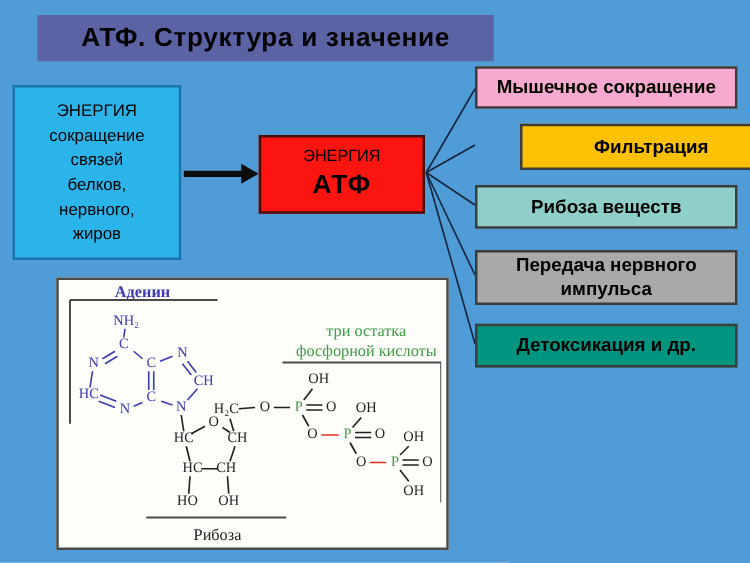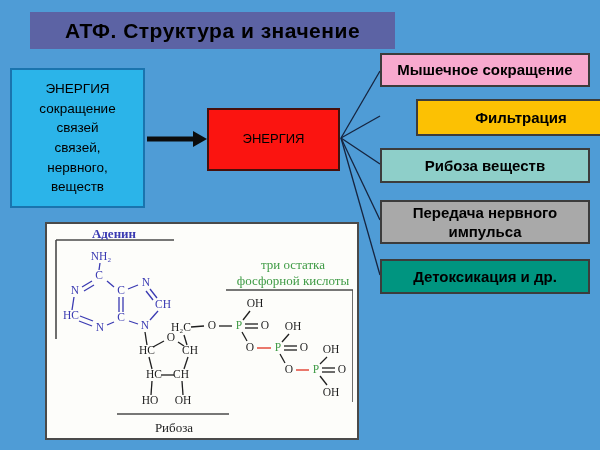--- a/index.html
+++ b/index.html
@@ -63,27 +63,28 @@
     <line x1="147" y1="139" x2="194" y2="139" stroke="#0c0c0c" stroke-width="5"></line>
     <polygon points="193,131 207,139 193,147" fill="#0c0c0c"></polygon>
   </svg>
 
   <div class="title-box" style="background: rgb(92, 99, 164); color: #000000;">АТФ. Структура и значение</div>
 
   <div class="energy-box" style="background: rgb(43, 180, 233);">
     <div>ЭНЕРГИЯ</div>
     <div>сокращение</div>
     <div>связей</div>
-    <div>связей,</div>
+    <div>белков,</div>
     <div>нервного,</div>
-    <div>веществ</div>
+    <div>жиров</div>
   </div>
 
   <div class="atp-box" style="background: rgb(251, 20, 16);">
     <div>ЭНЕРГИЯ</div>
+    <div class="big">АТФ</div>
   </div>
 
   <div class="fn fn0" style="background: rgb(248, 169, 206);">Мышечное сокращение</div>
   <div class="fn fn1" style="background: rgb(252, 193, 3); margin-left: 36px;">Фильтрация</div>
   <div class="fn fn2" style="background: rgb(142, 207, 201);">Рибоза веществ</div>
   <div class="fn fn4" style="background: rgb(0, 149, 128);">Детоксикация и др.</div>
   <div class="fn fn3" style="background: rgb(169, 169, 169);">Передача нервного импульса</div>
 
   <div class="panel">
     <svg id="mol" width="306" height="210" viewBox="0 0 306 210">

